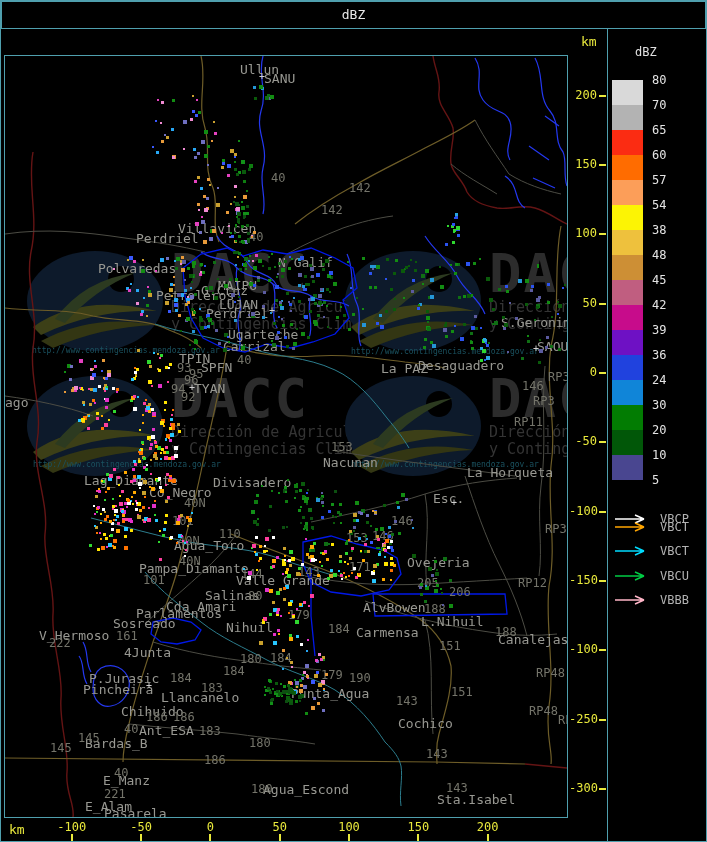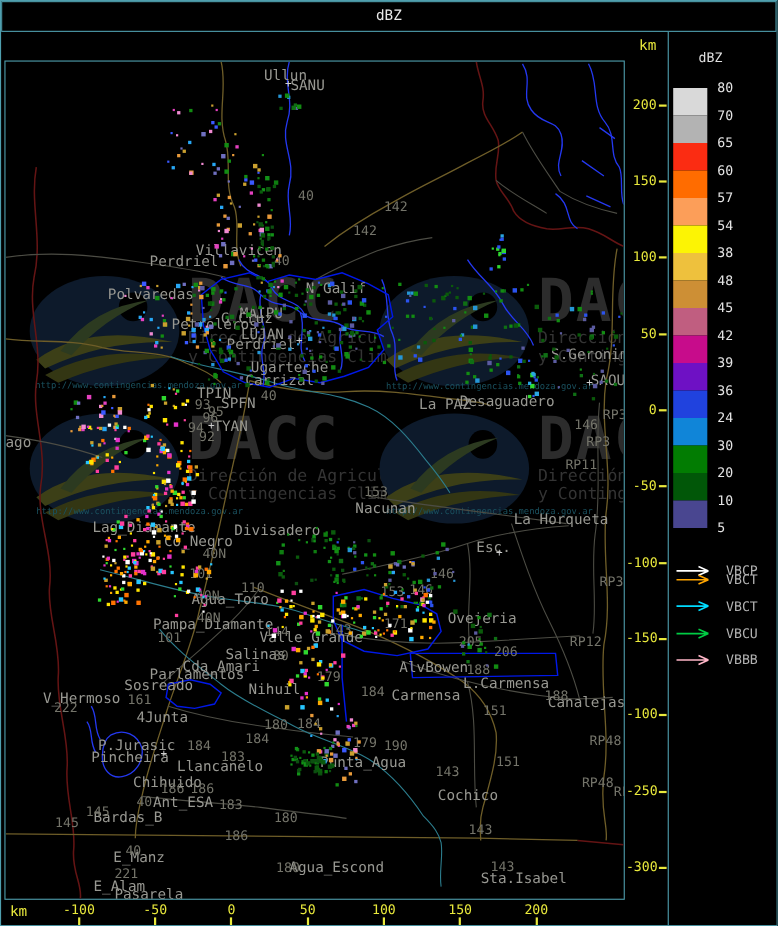--- a/index.html
+++ b/index.html
@@ -212,21 +212,21 @@
       <div class="mlabel" style="left: 169px; top: 484px;">Agua_Toro</div>
       <div class="mlabel" style="left: 134px; top: 507px;">Pampa_Diamante</div>
       <div class="mlabel" style="left: 231px; top: 519px;">Valle Grande</div>
       <div class="mlabel" style="left: 200px; top: 534px;">Salinas</div>
       <div class="mlabel" style="left: 161px; top: 545px;">Cda_Amari</div>
       <div class="mlabel" style="left: 131px; top: 552px;">Parlamentos</div>
       <div class="mlabel" style="left: 108px; top: 562px;">Sosreado</div>
       <div class="mlabel" style="left: 221px; top: 566px;">Nihuil</div>
       <div class="mlabel" style="left: 402px; top: 501px;">Ovejeria</div>
       <div class="mlabel" style="left: 358px; top: 546px;">AlvBowen</div>
-      <div class="mlabel" style="left: 416px; top: 560px;">L.Carmensa</div>
+      <div class="mlabel" style="left: 416px; top: 560px;">L.Nihuil</div>
       <div class="mlabel" style="left: 351px; top: 571px;">Carmensa</div>
       <div class="mlabel" style="left: 493px; top: 578px;">Canalejas</div>
       <div class="mlabel" style="left: 34px; top: 574px;">V_Hermoso</div>
       <div class="mlabel" style="left: 119px; top: 591px;">4Junta</div>
       <div class="mlabel" style="left: 84px; top: 617px;">P.Jurasic</div>
       <div class="mlabel" style="left: 78px; top: 628px;">Pincheira</div>
       <div class="mlabel" style="left: 156px; top: 636px;">Llancanelo</div>
       <div class="mlabel" style="left: 286px; top: 632px;">Punta_Agua</div>
       <div class="mlabel" style="left: 116px; top: 650px;">Chihuido</div>
       <div class="mlabel" style="left: 134px; top: 669px;">Ant_ESA</div>

